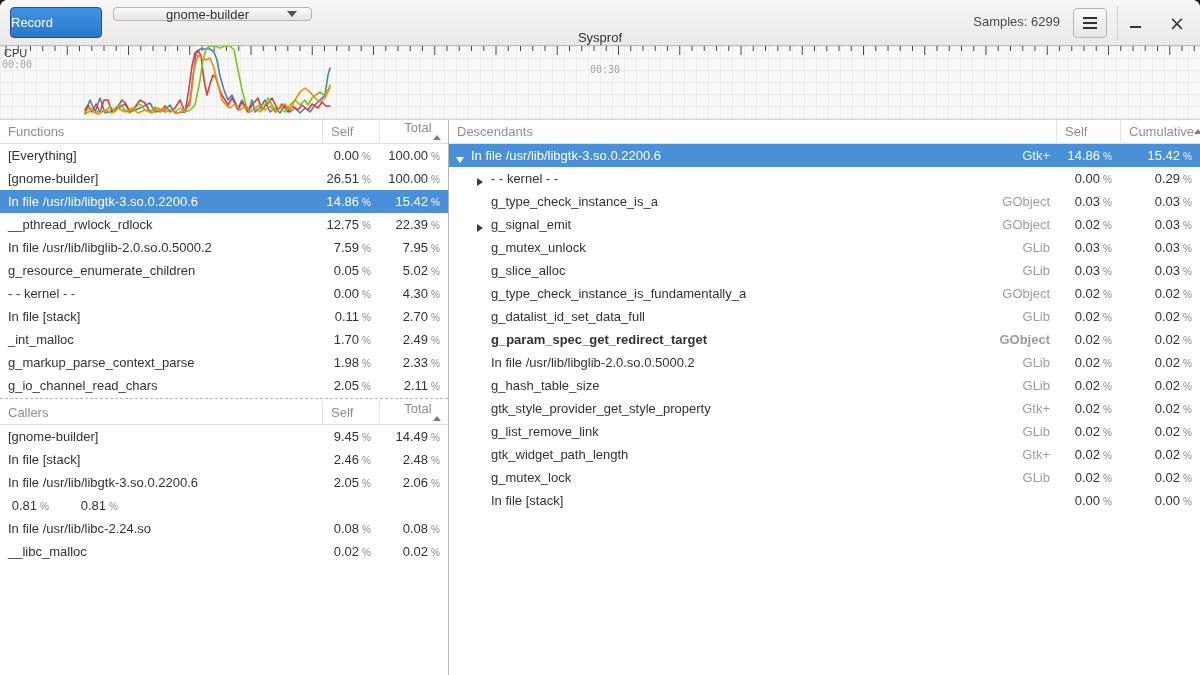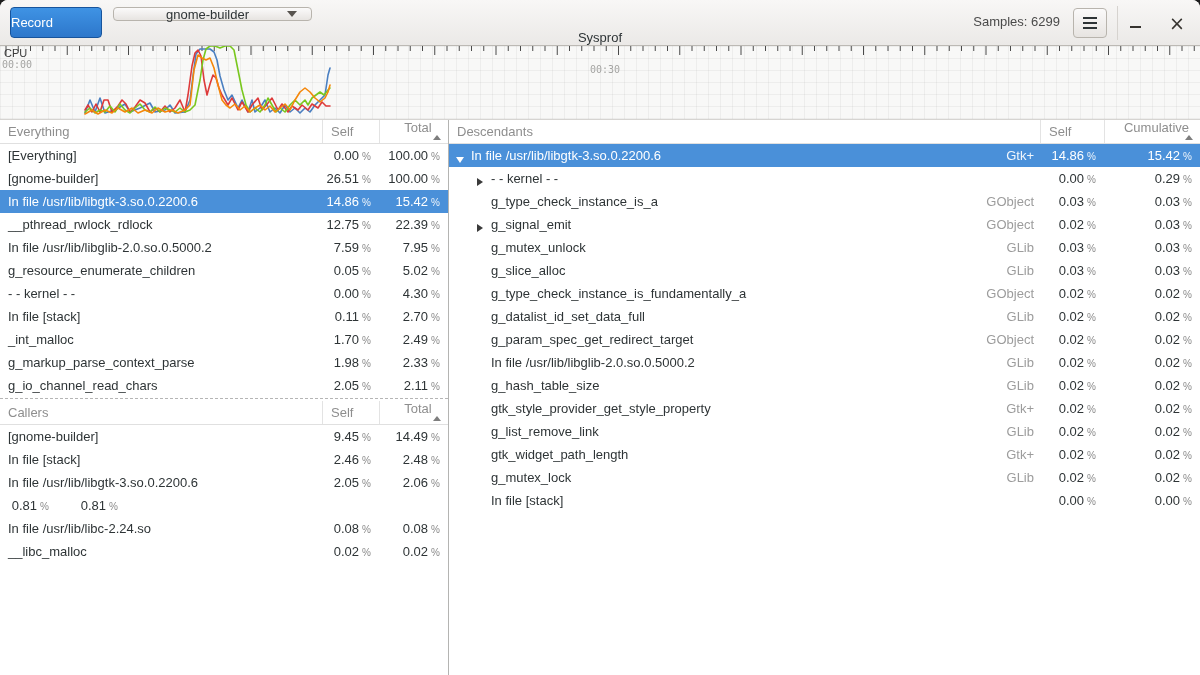--- a/index.html
+++ b/index.html
@@ -117,21 +117,21 @@
   }
   .thead .h-name { flex: 1; padding-left: 8px; display: flex; align-items: center; min-width: 0; }
   .thead .h-cell { display: flex; align-items: center; border-left: 1px solid #e3e3e3; height: 100%; padding-left: 8px; }
   .sort-up {
     width: 0; height: 0; margin-left: auto; margin-right: 7px;
     border-left: 4px solid transparent;
     border-right: 4px solid transparent;
     border-bottom: 5px solid #7e7e7e;
   }
   .w57 { width: 57px; } .w69 { width: 69px; flex-direction: column; }
-  .w64 { width: 64px; } .w96 { width: 96px; flex-direction: column; }
+  .w64 { width: 64px; } .w96 { width: 80px; }
   .tbody { flex: none; }
   .trow { height: 23px; display: flex; align-items: center; cursor: pointer; }
   .trow .c-name {
     flex: 1; min-width: 0; padding-left: 8px;
     white-space: nowrap; overflow: hidden;
     display: flex; align-items: flex-end;
   }
   .trow .c-num {
     text-align: right; padding-right: 8px; white-space: nowrap;
     flex: none;
@@ -300,21 +300,21 @@
     <div class="g-label-cpu">CPU</div>
     <div class="g-label-time g-t0">00:00</div>
     <div class="g-label-time g-t1">00:30</div>
   </div>
 
   <div class="main">
 
     <div class="left-pane">
       <div class="thead">
         <div class="h-name">
-          <span>Everything</span>
+          <span>Functions</span>
         </div>
         <div class="h-cell w57">
           <span>Self</span>
         </div>
         <div class="h-cell w69">
           <span>Total</span>
           <span class="sort-up"></span>
         </div>
       </div>
       <div class="tbody" id="functions-body">
@@ -540,21 +540,21 @@
           <div class="trow">
             <div class="c-name" style="padding-left: 26px;">
               <span class="expander"></span>
               <span>g_datalist_id_set_data_full</span>
               <span class="lib">GLib</span>
             </div>
             <div class="c-num w64"><span class="num">0.02</span><span class="pct">%</span></div>
             <div class="c-num w96"><span class="num">0.02</span><span class="pct">%</span></div>
           </div>
           <div class="trow">
-            <div class="c-name" style="padding-left: 26px;">
+            <div class="c-name" style="padding-left: 26px; font-weight: bold;">
               <span class="expander"></span>
               <span>g_param_spec_get_redirect_target</span>
               <span class="lib">GObject</span>
             </div>
             <div class="c-num w64"><span class="num">0.02</span><span class="pct">%</span></div>
             <div class="c-num w96"><span class="num">0.02</span><span class="pct">%</span></div>
           </div>
           <div class="trow">
             <div class="c-name" style="padding-left: 26px;">
               <span class="expander"></span>

